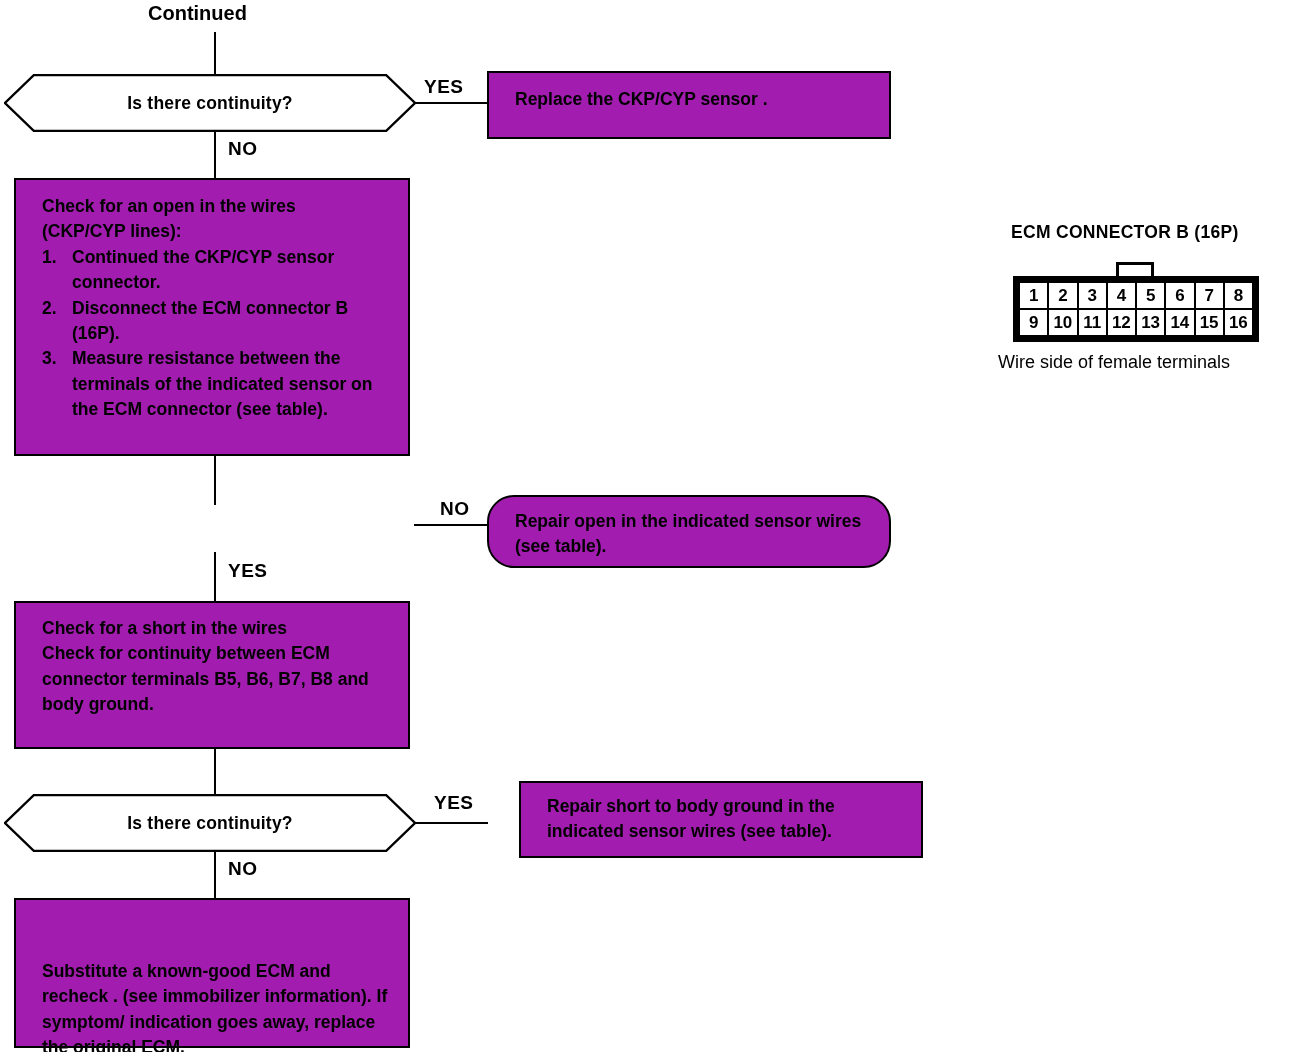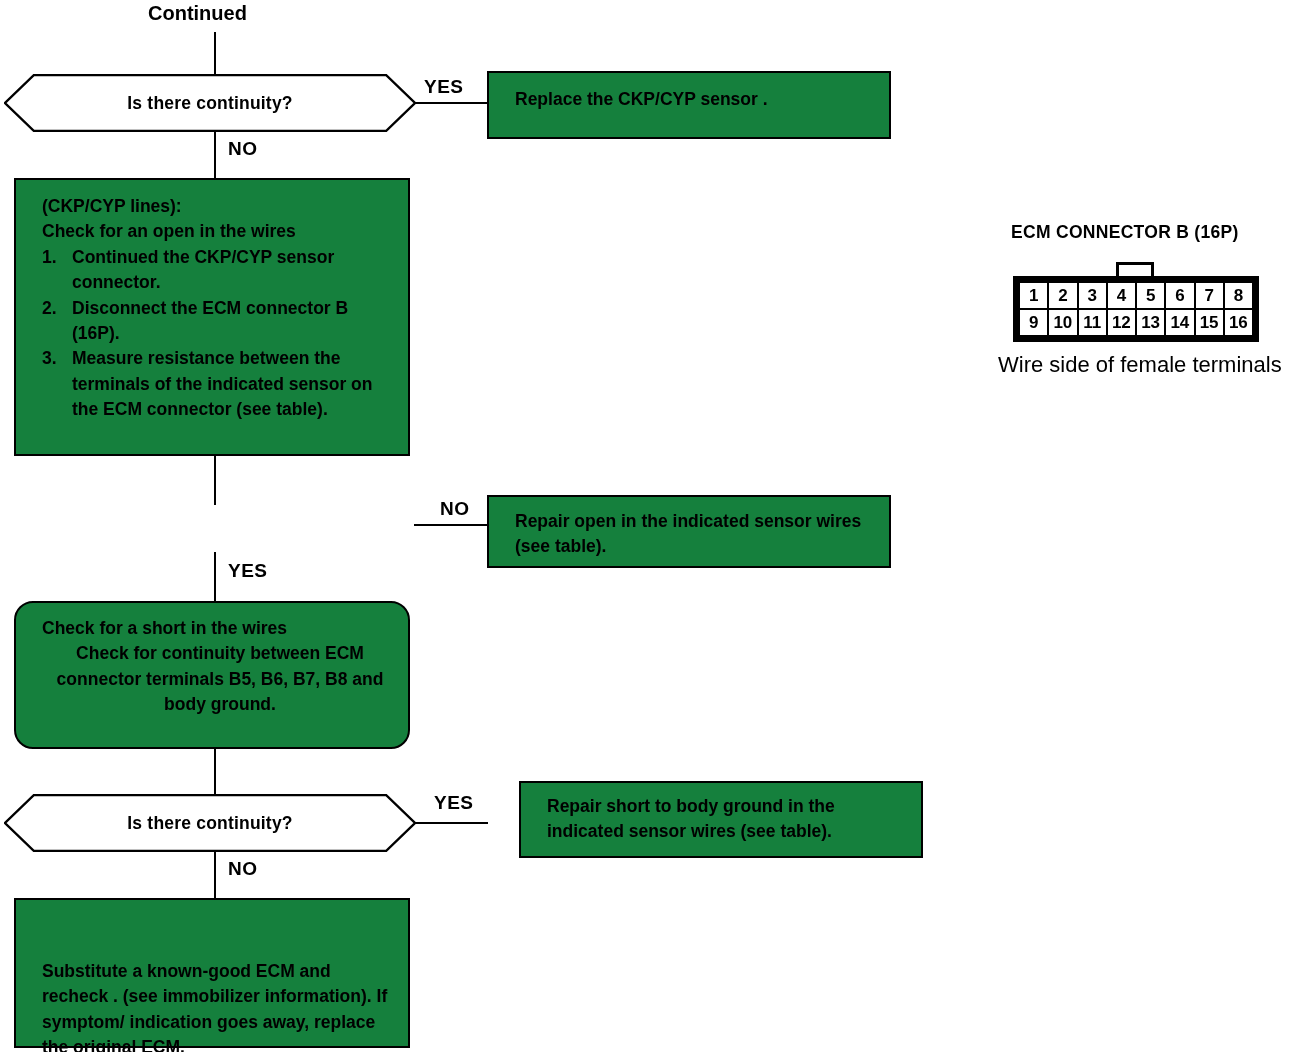--- a/index.html
+++ b/index.html
@@ -27,21 +27,21 @@
   .hline {
     position: absolute;
     height: 2px;
     background: #000;
   }
 
   
   .box {
     position: absolute;
     border: 2px solid #000;
-    background: #15803d;
+    background: #a21caf;
     box-sizing: border-box;
   }
   .box-inner {
     padding: 12px 10px 8px 26px;
     font-size: 17.5px;
     line-height: 1.45;
   }
   .bold-head {
     font-weight: bold;
   }
@@ -54,21 +54,21 @@
     position: relative;
     padding-left: 30px;
     font-weight: bold;
   }
   .ol li .num {
     position: absolute;
     left: 0;
     top: 0;
     font-weight: bold;
   }
-  .reg-text  { font-weight: bold; text-align: center; }
+  .reg-text  { font-weight: bold; }
 
   
   .hex {
     position: absolute;
     text-decoration: underline;
   }
   .hex svg { display: block; }
   .hex .hex-label {
     position: absolute;
     left: 0; right: 0; top: 0; bottom: 0;
@@ -97,21 +97,21 @@
 
   
   .conn-title {
     position: absolute;
     font-size: 17.5px;
     font-weight: bold;
     letter-spacing: 0.3px;
   }
   .conn-caption {
     position: absolute;
-    font-size: 22px;
+    font-size: 18px;
     font-weight: normal;
   }
   .conn-wrap {
     position: absolute;
   }
   .conn-tab {
     position: absolute;
     border: 3px solid #000;
     border-bottom: none;
     box-sizing: border-box;
@@ -166,22 +166,22 @@
     <div class="box-inner" style="padding-top:14px;">
       <div class="bold-head">Replace the CKP/CYP sensor .</div>
     </div>
   </div>
 
   <div class="vline" style="left:214px; top:130px; height:50px;"></div>
   <div class="branch" style="left:228px; top:138px;">NO</div>
 
   <div class="box" style="left:14px; top:178px; width:396px; height:278px;">
     <div class="box-inner" style="padding-top:14px;">
+      <div class="bold-head">Check for an open in the wires</div>
       <div class="bold-head">(CKP/CYP lines):</div>
-      <div class="bold-head">Check for an open in the wires</div>
       <ul class="ol">
         <li>
           <span class="num">1.</span>
           <span>Continued the CKP/CYP sensor connector.</span>
         </li>
         <li>
           <span class="num">2.</span>
           <span>Disconnect the ECM connector B (16P).</span>
         </li>
         <li>
@@ -191,30 +191,30 @@
       </ul>
     </div>
   </div>
 
   <div class="vline" style="left:214px; top:455px; height:50px;"></div>
 
 
   <div class="hline" style="left:414px; top:524px; width:74px;"></div>
   <div class="branch" style="left:440px; top:498px;">NO</div>
 
-  <div class="box" style="left:487px; top:495px; width:404px; height:73px;">
+  <div class="box" style="left:487px; top:495px; width:404px; height:73px;border-radius:27px;">
     <div class="box-inner" style="padding-top:12px;">
       <div class="bold-head">Repair open in the indicated sensor wires (see table).</div>
     </div>
   </div>
 
   <div class="vline" style="left:214px; top:552px; height:50px;"></div>
   <div class="branch" style="left:228px; top:560px;">YES</div>
 
-  <div class="box" style="left:14px; top:601px; width:396px; height:148px;border-radius:19px;">
+  <div class="box" style="left:14px; top:601px; width:396px; height:148px;">
     <div class="box-inner" style="padding-top:13px;">
       <div class="bold-head">Check for a short in the wires</div>
       <div class="reg-text" style="font-weight:bold;">Check for continuity between ECM connector terminals B5, B6, B7, B8 and body ground.</div>
     </div>
   </div>
 
   <div class="vline" style="left:214px; top:748px; height:48px;"></div>
 
   <div class="hex" style="left:4px; top:794px; width:412px; height:58px;">
     <svg width="412" height="58" viewBox="0 0 412 58">

